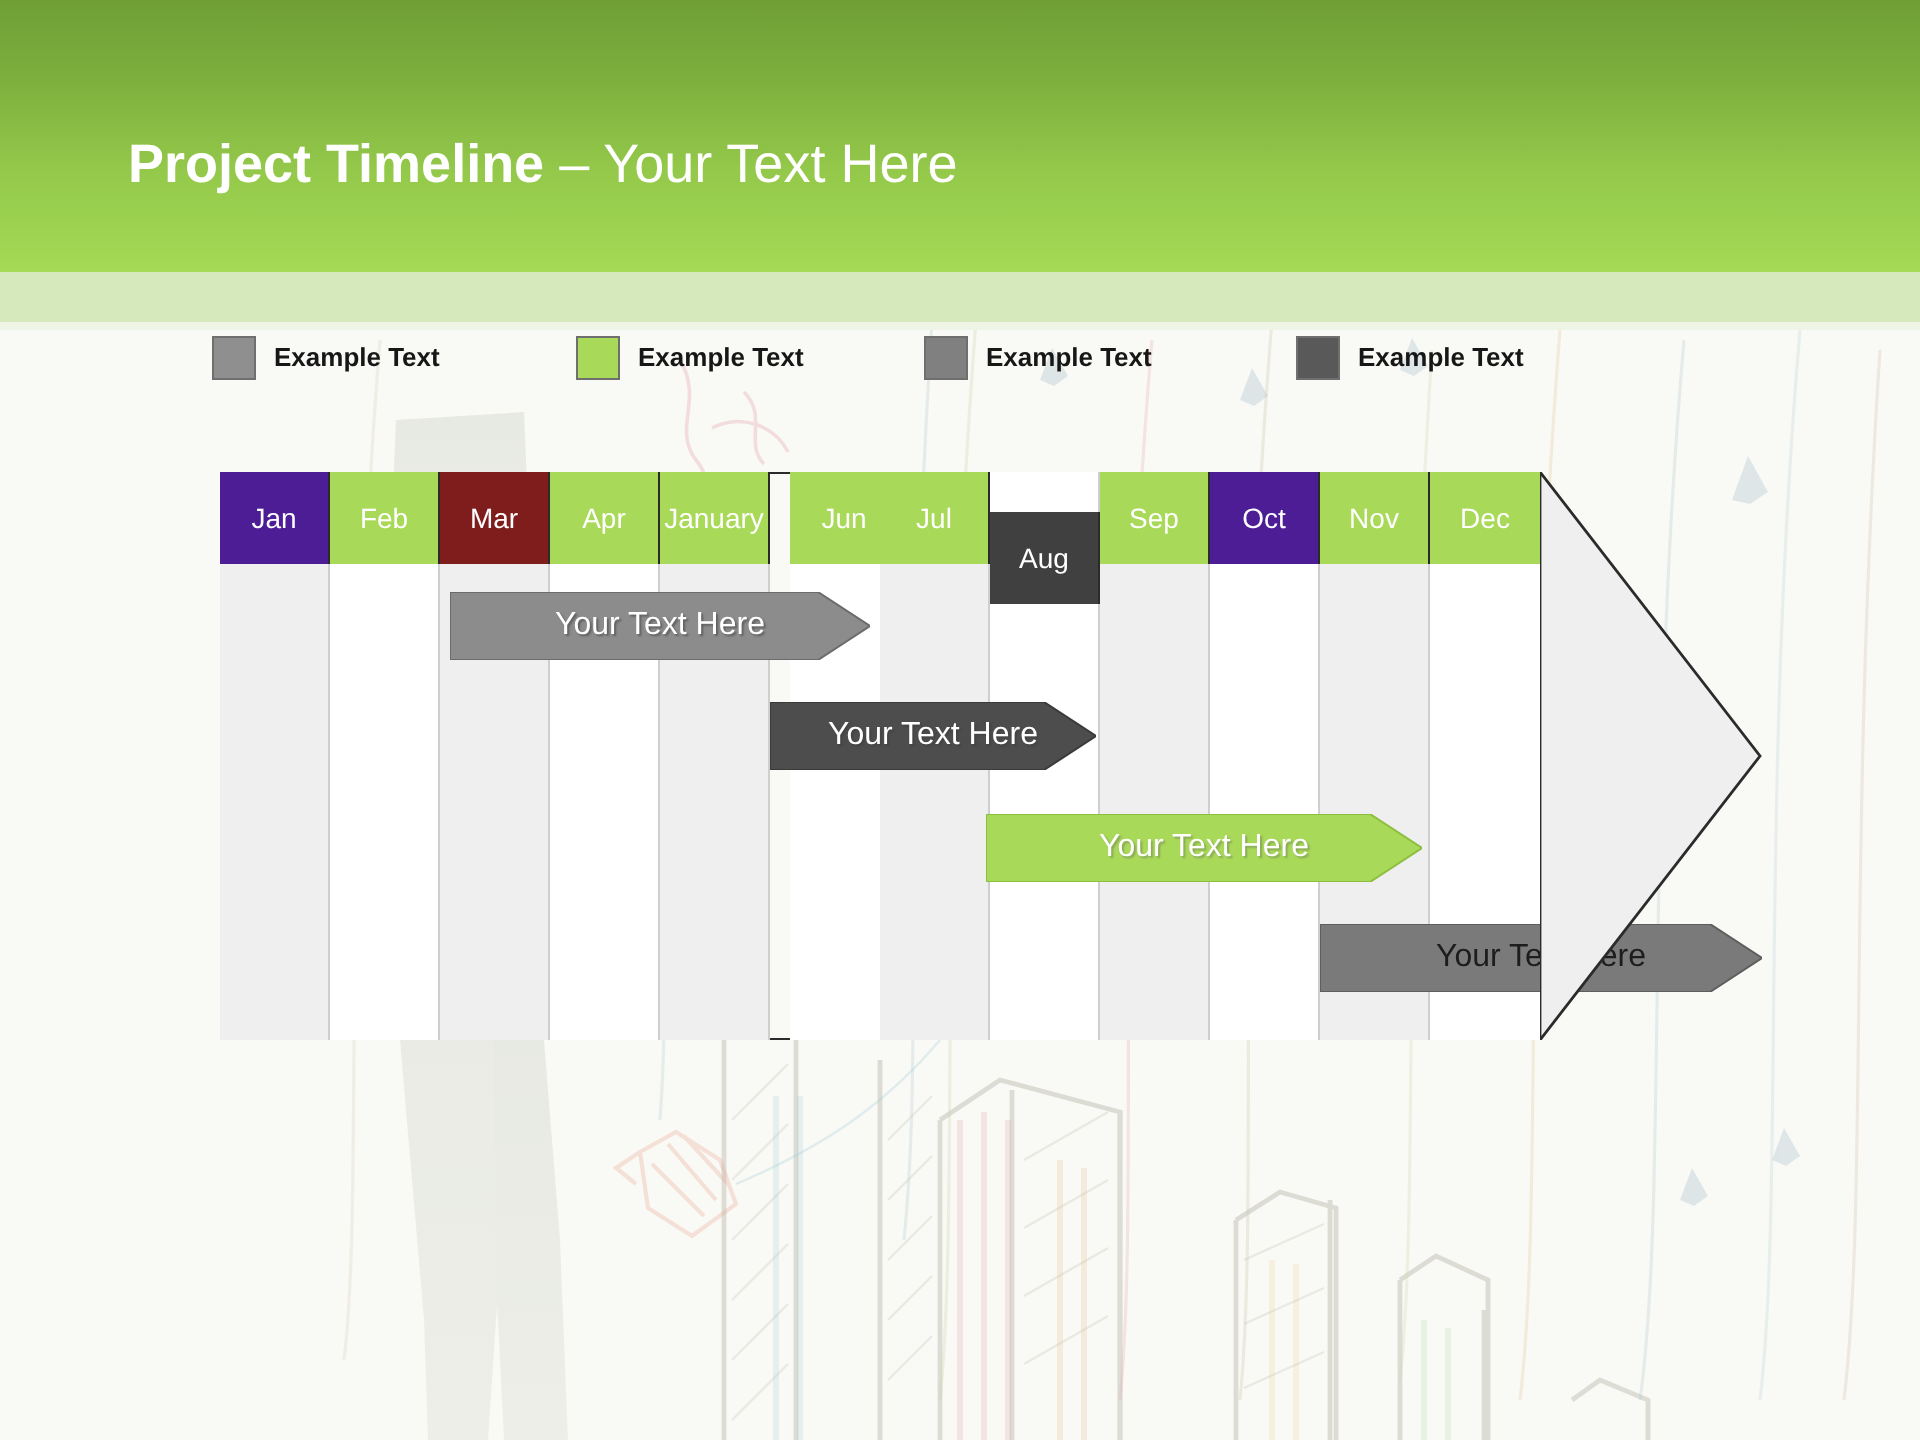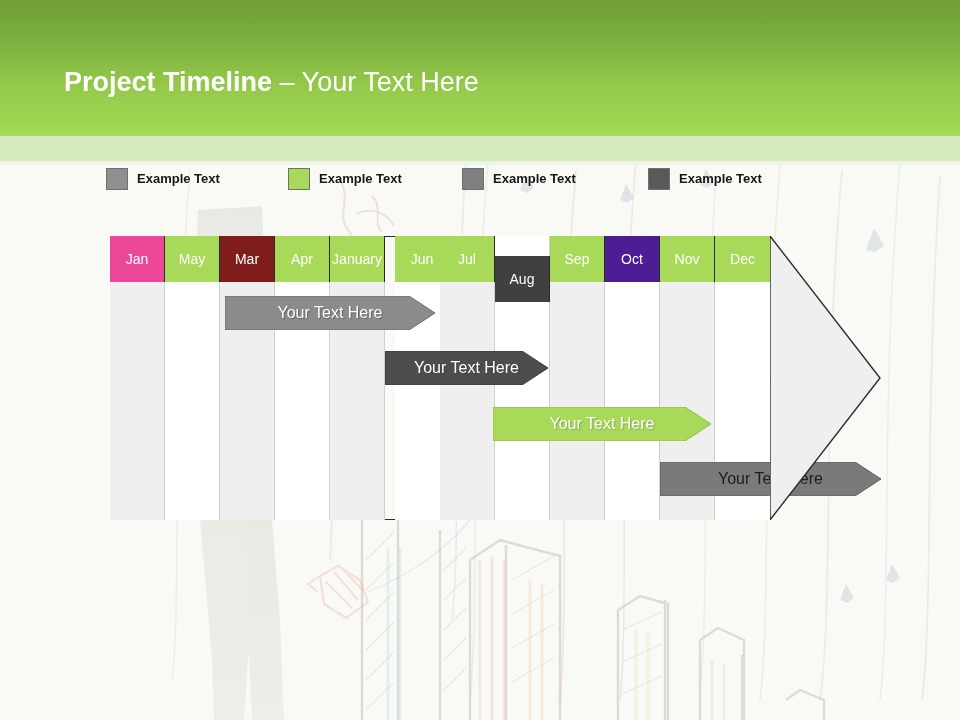--- a/index.html
+++ b/index.html
@@ -188,24 +188,24 @@
     <div class="legend-item" id="leg3" style="left: 648px;">
       <span class="legend-swatch" id="sw3" style="background: rgb(89, 89, 89);"></span>
       <span class="legend-label">Example Text</span>
     </div>
   </div>
 
   <div class="chart" id="chart">
 
     <div class="chart-frame"></div>
   <div class="col odd" style="left: 0px;">
-        <div class="month-cell" style="background: #ec4899;">Jan</div>
+        <div class="month-cell" style="background: #4c1d95;">Jan</div>
       </div>
       <div class="col even" style="left: 55px;">
-        <div class="month-cell" style="background: rgb(169, 217, 88);">May</div>
+        <div class="month-cell" style="background: rgb(169, 217, 88);">Feb</div>
       </div>
       <div class="col odd" style="left: 110px;">
         <div class="month-cell" style="background: #7f1d1d;">Mar</div>
       </div>
       <div class="col even" style="left: 165px;">
         <div class="month-cell" style="background: rgb(169, 217, 88);">Apr</div>
       </div>
       <div class="col odd" style="left: 220px;">
         <div class="month-cell" style="background: rgb(169, 217, 88);">January</div>
       </div>

